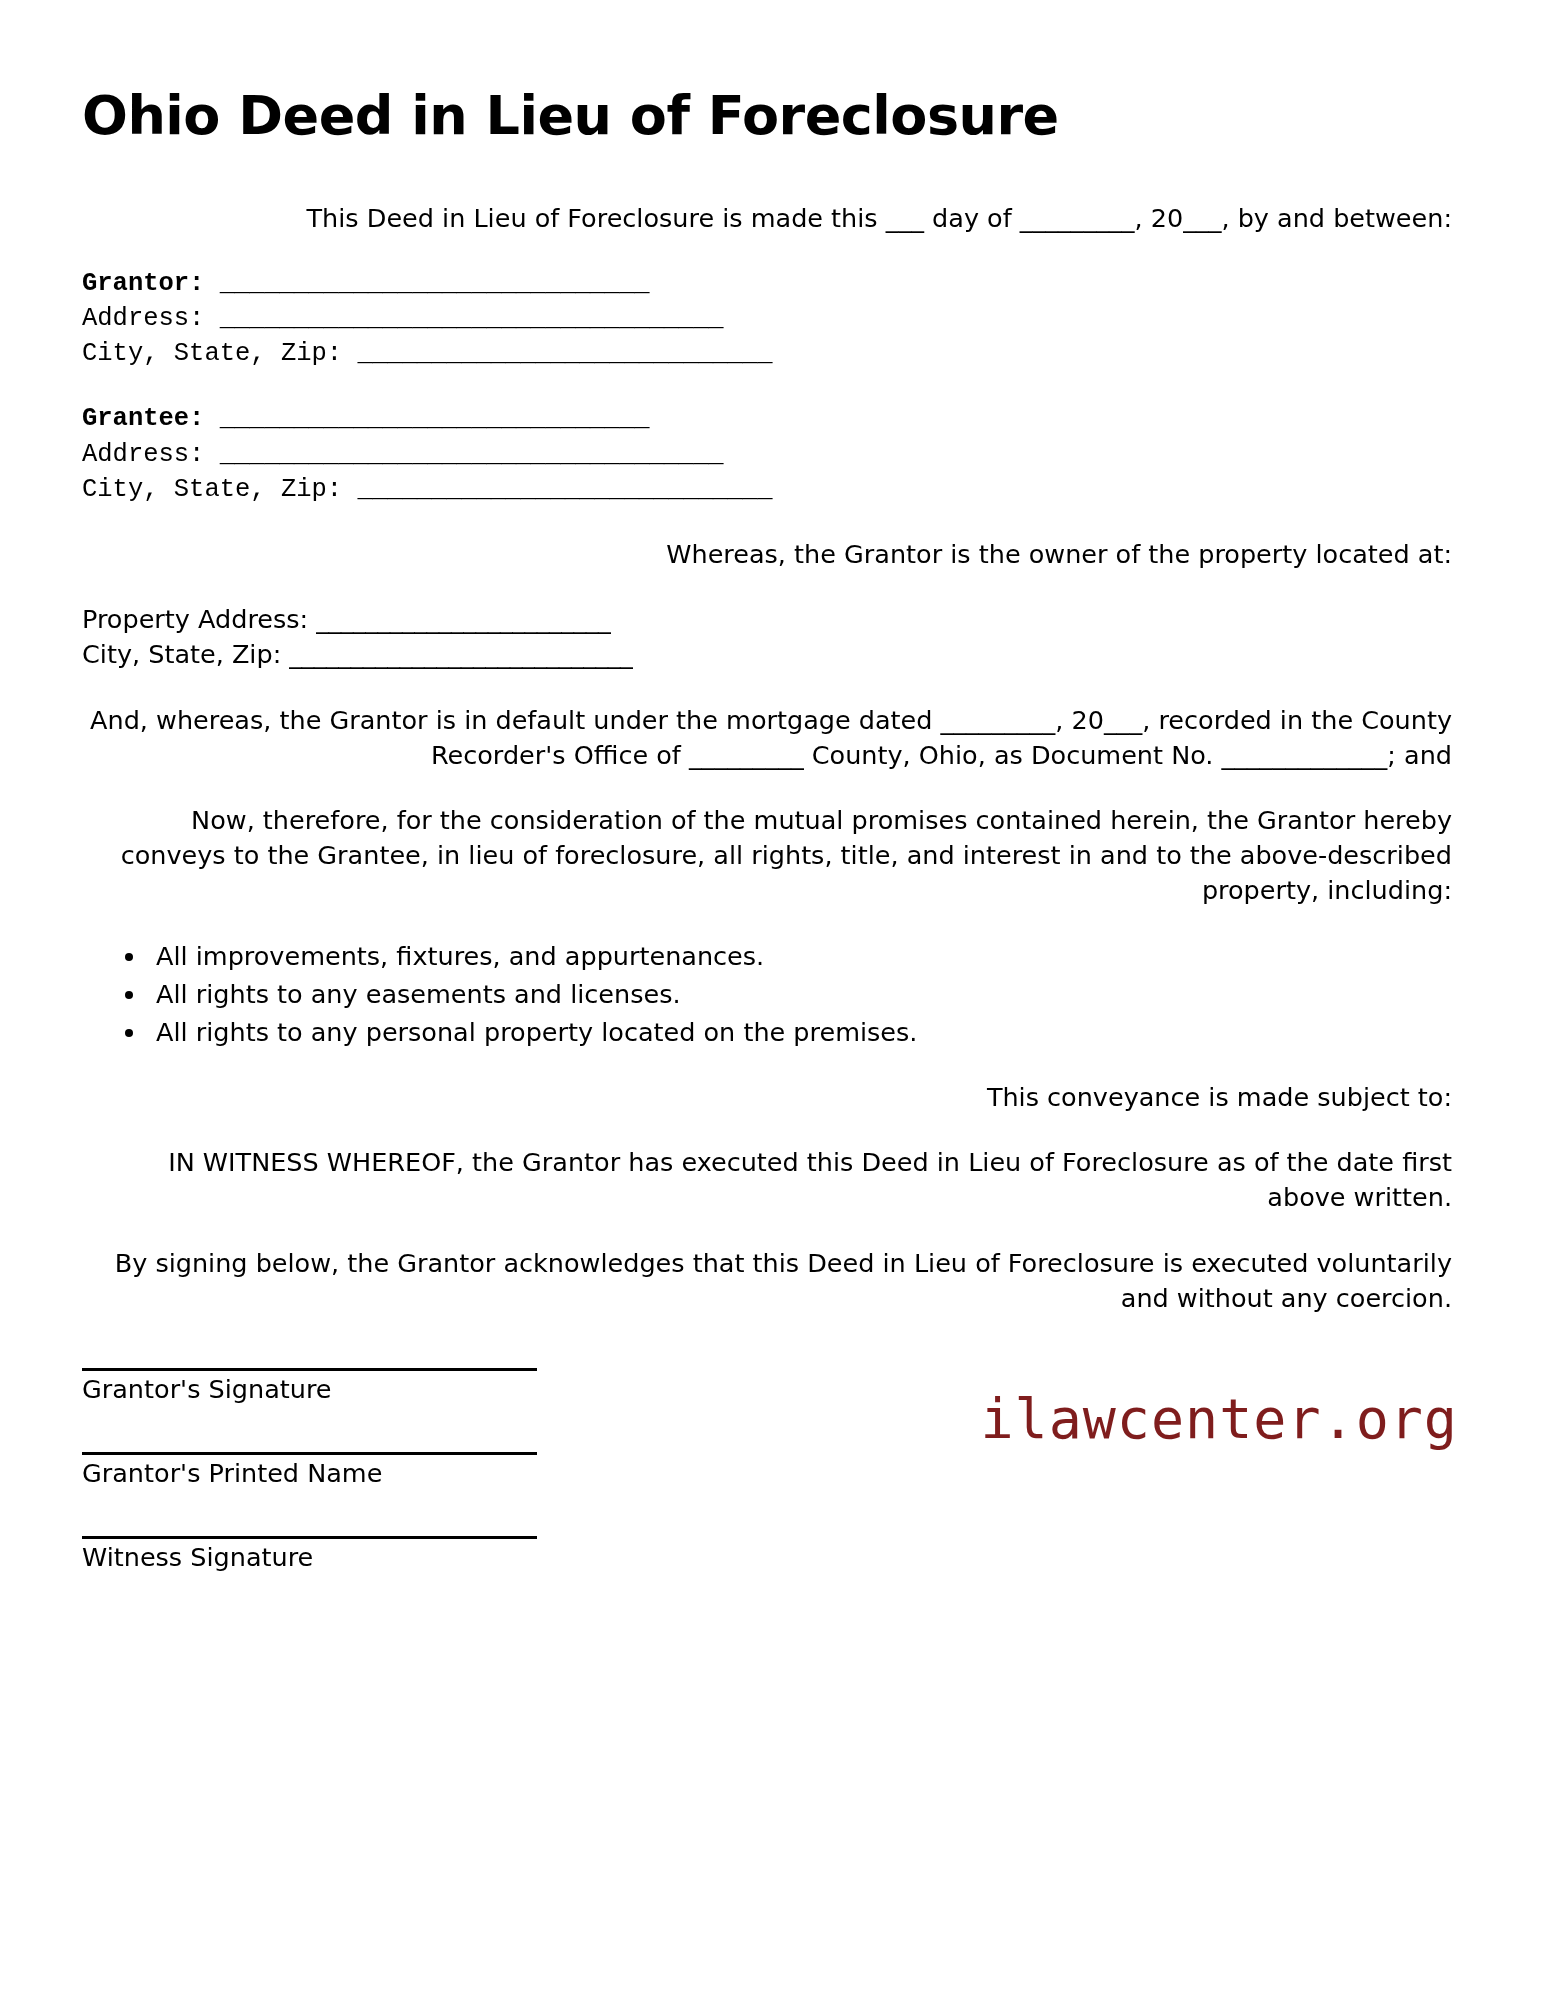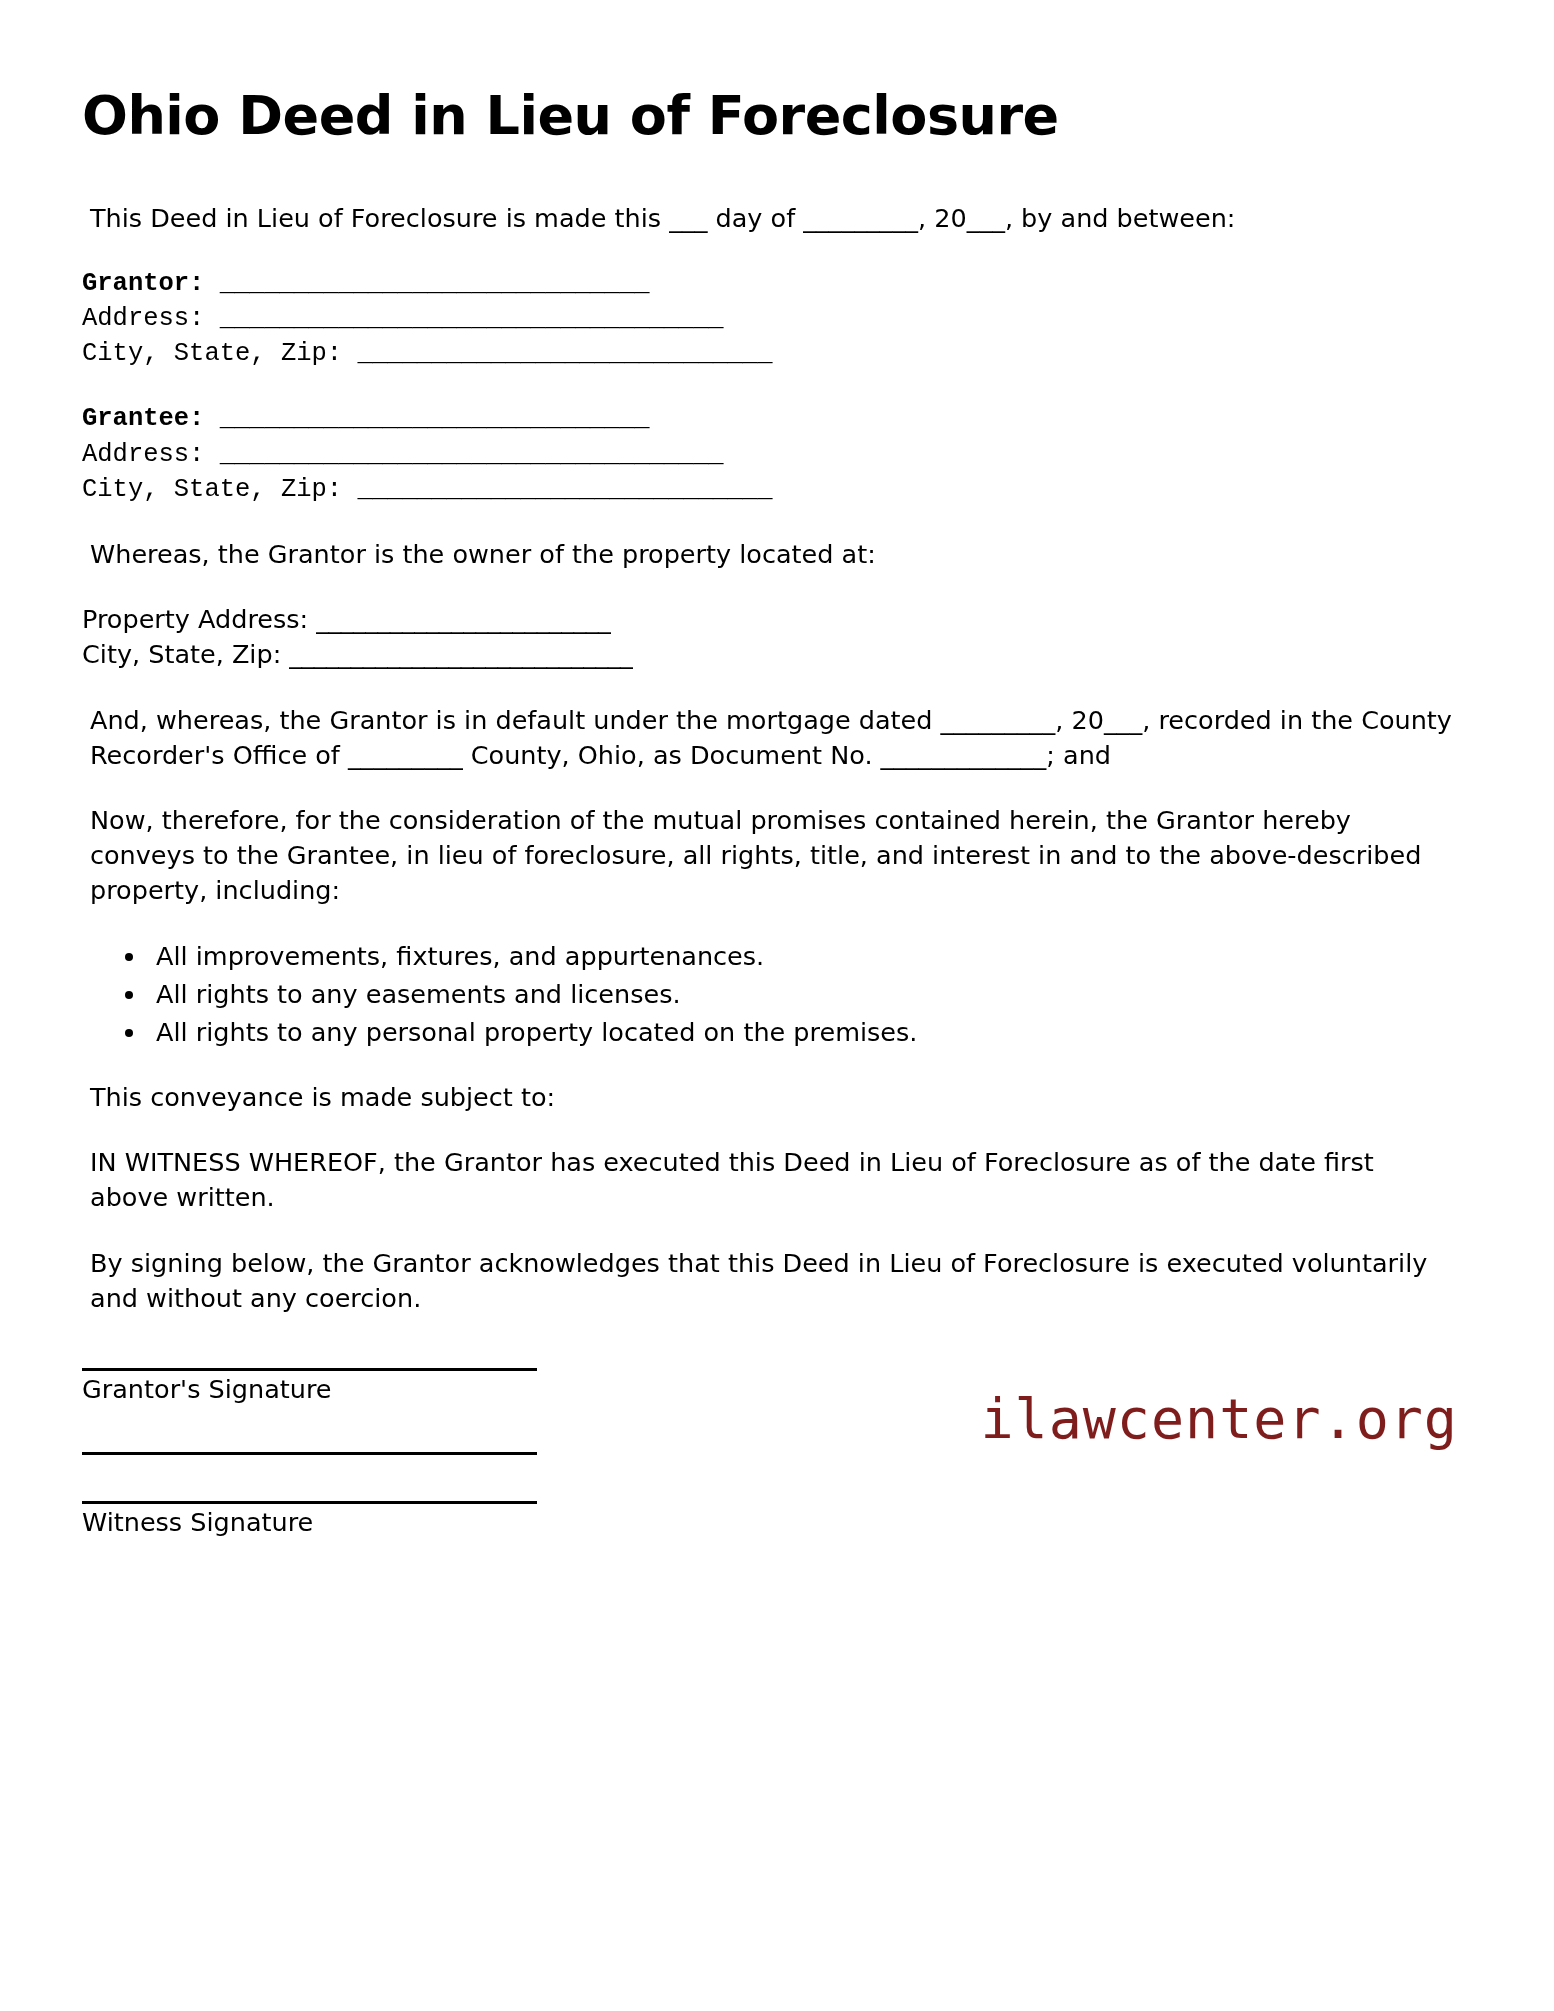--- a/index.html
+++ b/index.html
@@ -30,22 +30,23 @@
     font-size: 54px;
     font-weight: bold;
     letter-spacing: -0.5px;
     margin: 0 0 56px 0;
     line-height: 1.05;
     font-family: "DejaVu Sans", "Liberation Sans", sans-serif;
   }
   .para {
     font-size: 25.5px;
     line-height: 1.38;
-    margin: 0 0 30px 8px;
+    margin: 0 0 30px 0;
     max-width: 1370px;
+    text-align: right;
   }
   .party-block {
     font-size: 25.5px;
     line-height: 1.38;
     margin: 0 0 30px 0;
     font-family: Liberation Mono, monospace;
   }
   .party-line {
     white-space: nowrap;
   }
@@ -145,20 +146,21 @@
 
   <div class="sig-group">
 
     <div class="sig-item">
       <div class="sig-rule"></div>
       <div class="sig-label">Grantor's Signature</div>
     </div>
 
     <div class="sig-item">
       <div class="sig-rule"></div>
+      <div class="sig-label">Grantor's Printed Name</div>
     </div>
 
     <div class="sig-item">
       <div class="sig-rule"></div>
       <div class="sig-label">Witness Signature</div>
     </div>
 
   </div>
 
   <div class="watermark">ilawcenter.org</div>

